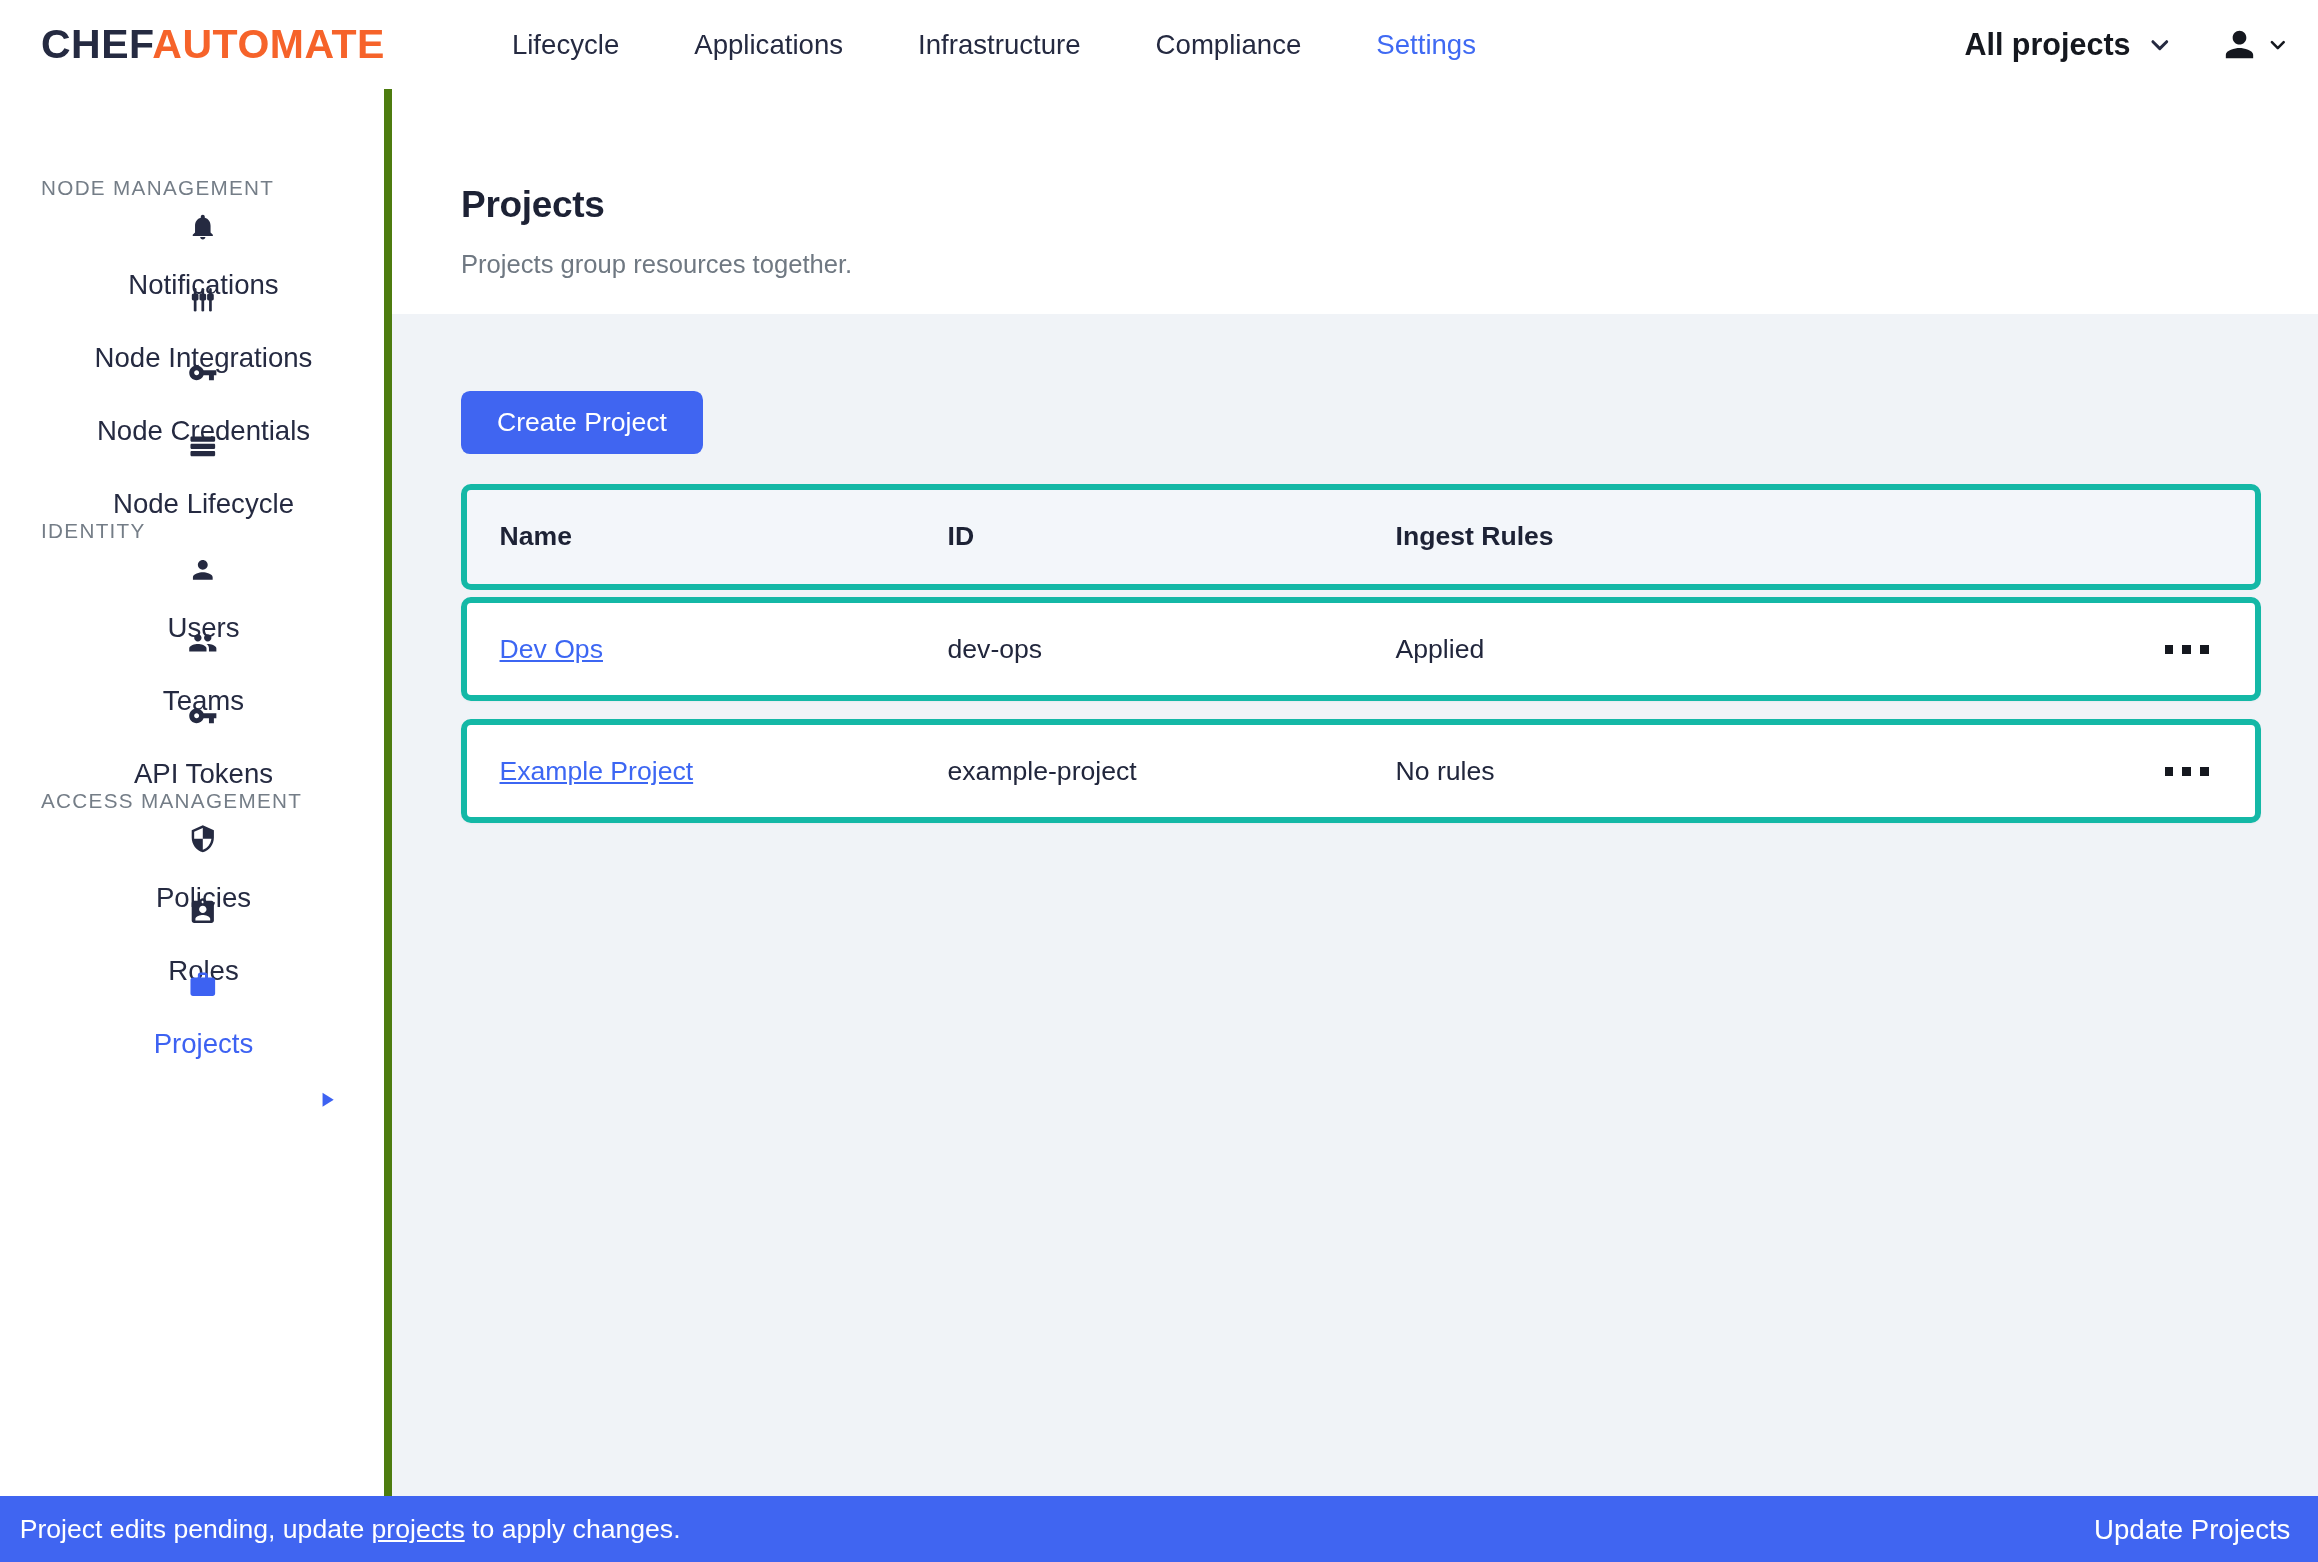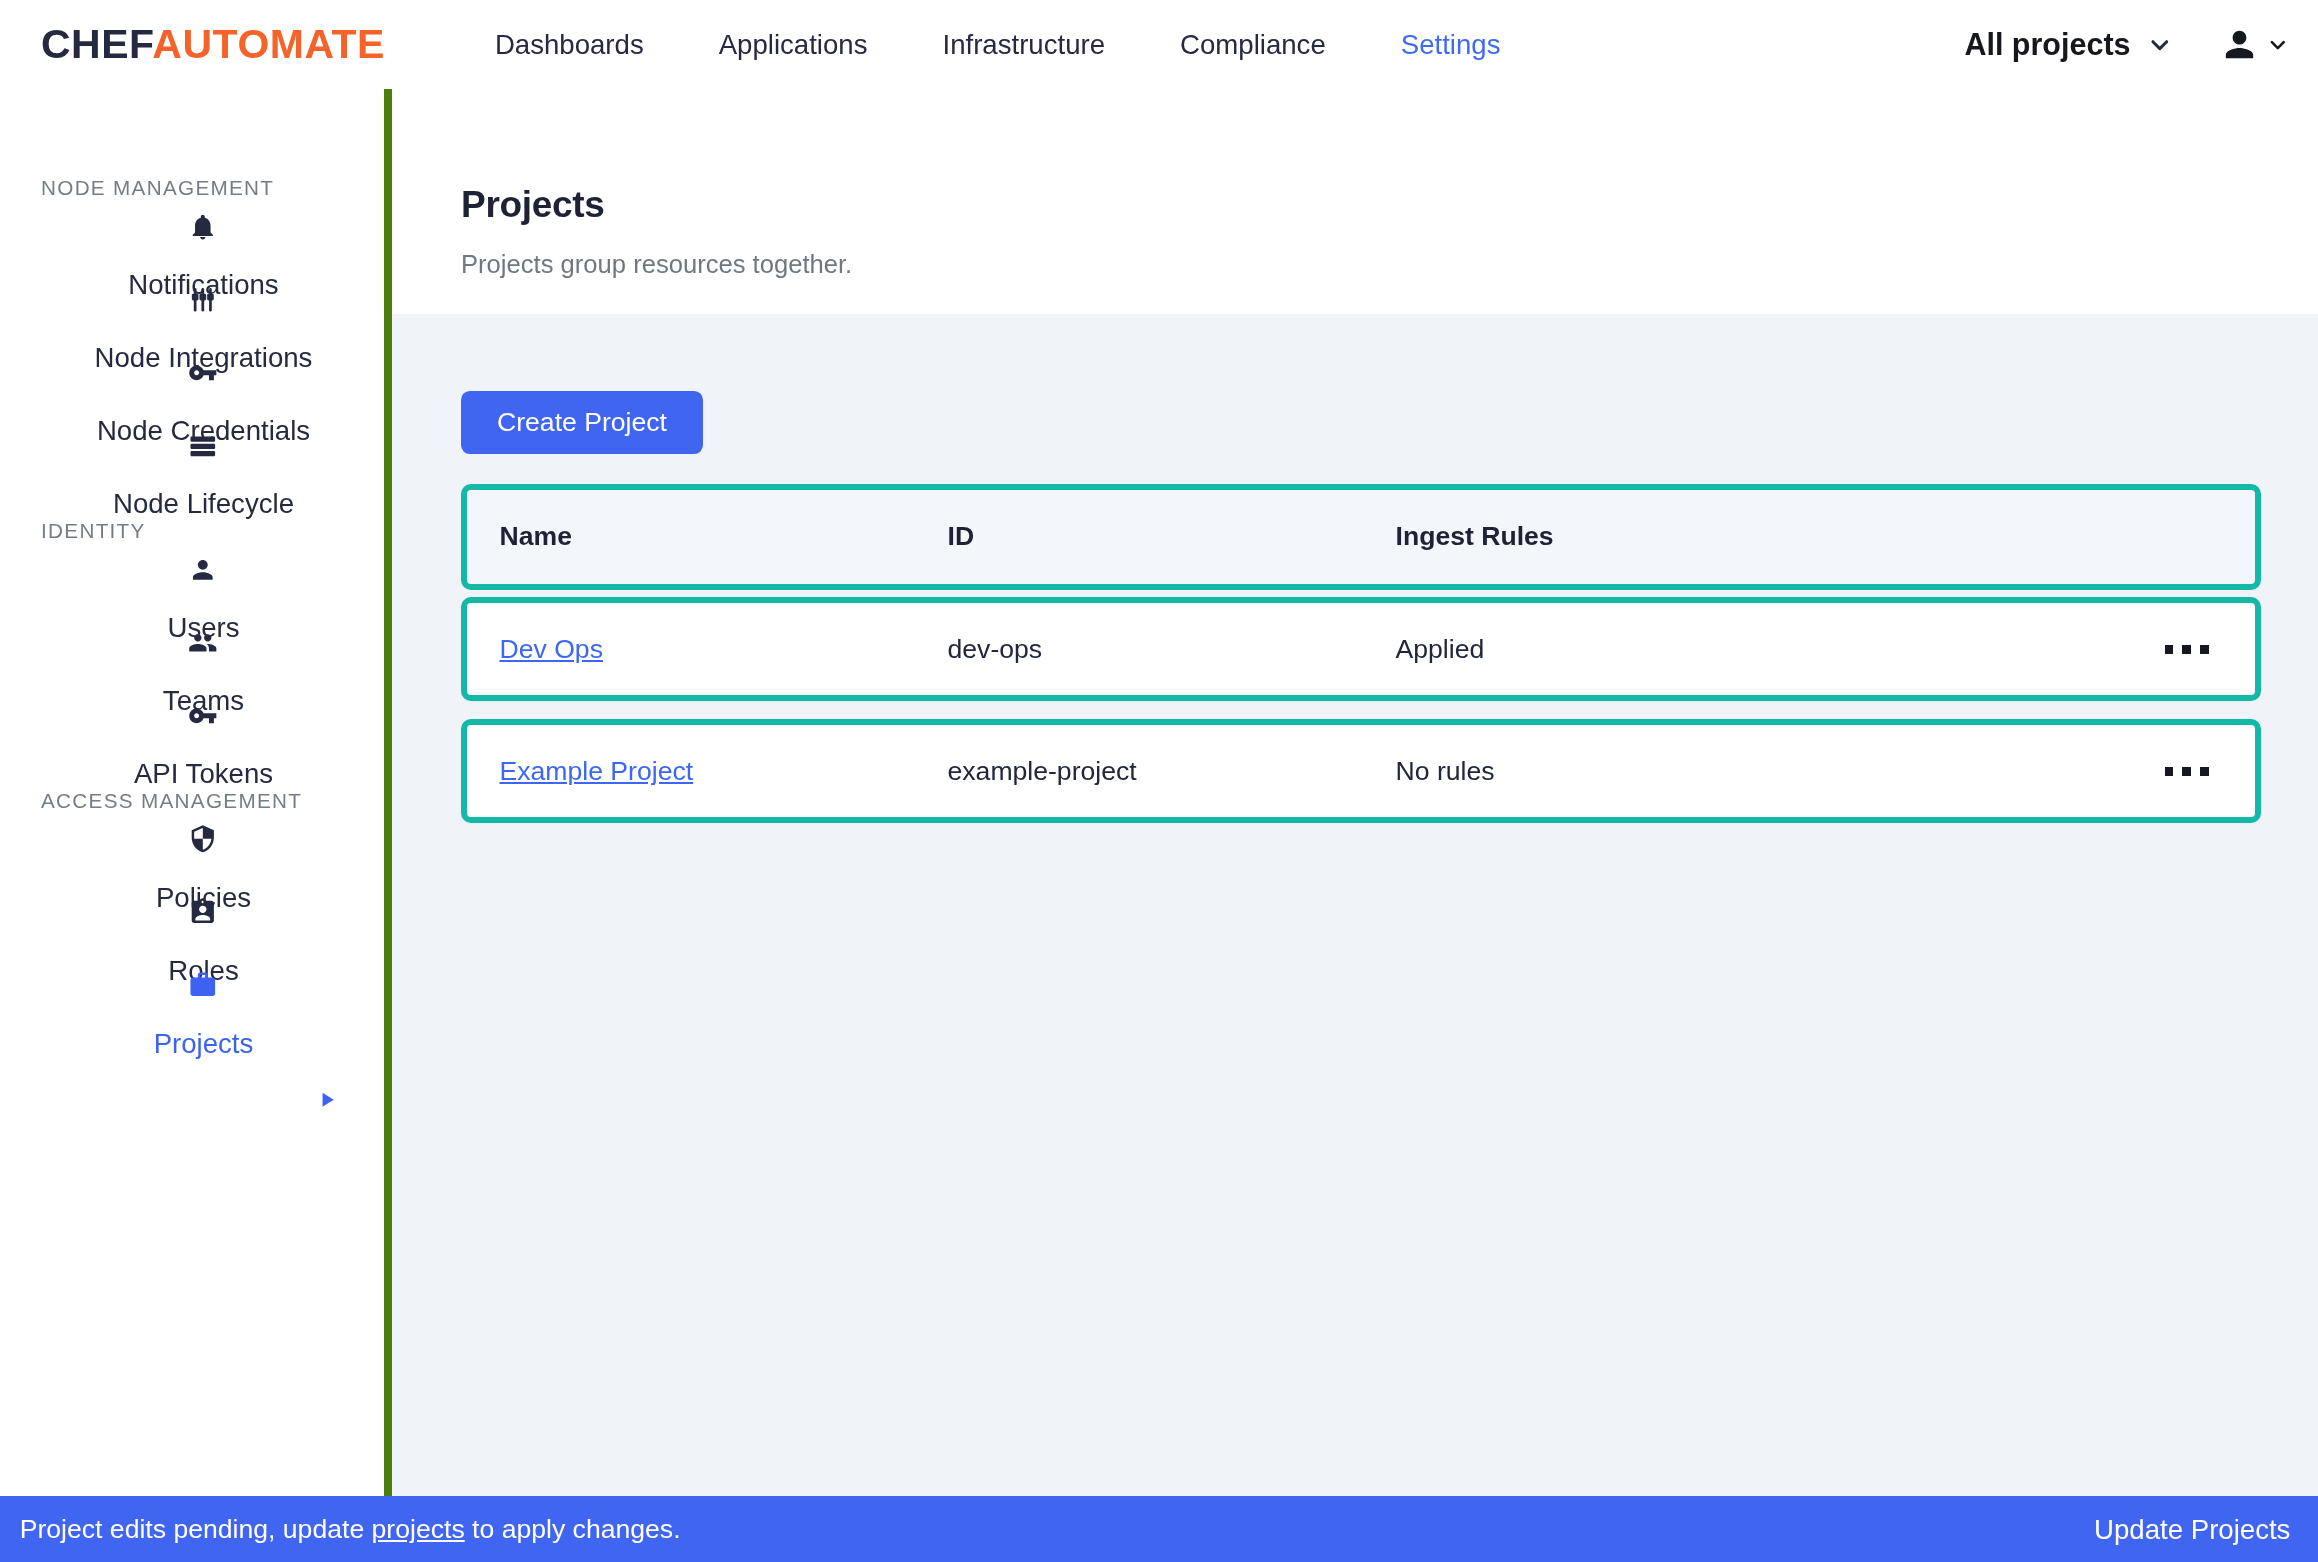--- a/index.html
+++ b/index.html
@@ -1,19 +1,19 @@
 <!DOCTYPE html>
 <html><head>
 <meta charset="utf-8">
 <style>
   * { margin:0; padding:0; box-sizing:border-box; }
   html,body { width:2319px; height:1562px; font-family:"Liberation Sans", sans-serif; background:#fff; overflow:hidden; }
 
   
-  .navbar { height:89px; display:flex; align-items:center; padding:0 29.6px 0 41px; background:#fff; }
+  .navbar { height:89px; display:flex; align-items:center; padding:0 29.6px 0 41px; background:#fff;gap:17px; }
   .logo { font-size:41px; font-weight:800; letter-spacing:0.5px; white-space:nowrap; }
   .logo .chef { color:#252a41; }
   .logo .automate { color:#f6632a; }
   .main-nav { display:flex; gap:75px; margin-left:110px; }
   .main-nav a { font-size:27.6px; color:#252a41; text-decoration:none; cursor:pointer; }
   .main-nav a.active { color:#3f6af3; }
   .nav-right { margin-left:auto; display:flex; align-items:center; gap:45px;text-align:center; }
   .proj-filter { display:flex; align-items:center; gap:15.8px; font-size:30.5px; font-weight:700; color:#15181f; cursor:pointer; }
   .user-menu { display:flex; align-items:center; gap:5.9px; cursor:pointer; color:#15181f; }
   .icon svg { display:block; }
@@ -50,21 +50,21 @@
   .banner .action { color:#fff; font-size:27.6px; cursor:pointer; text-decoration:none; }
 </style>
 </head>
 <body>
 
 <header class="navbar">
   <div class="logo">
     <span class="chef">CHEF</span><span class="automate">AUTOMATE</span>
   </div>
   <nav class="main-nav">
-    <a>Dashboards</a>
+    <a>Lifecycle</a>
     <a>Applications</a>
     <a>Infrastructure</a>
     <a>Compliance</a>
     <a class="active">Settings</a>
   </nav>
   <div class="nav-right">
     <div class="proj-filter">
       <span>All projects</span>
       <span class="icon">
         <svg width="27.6" height="27.6" viewBox="0 0 24 24">

